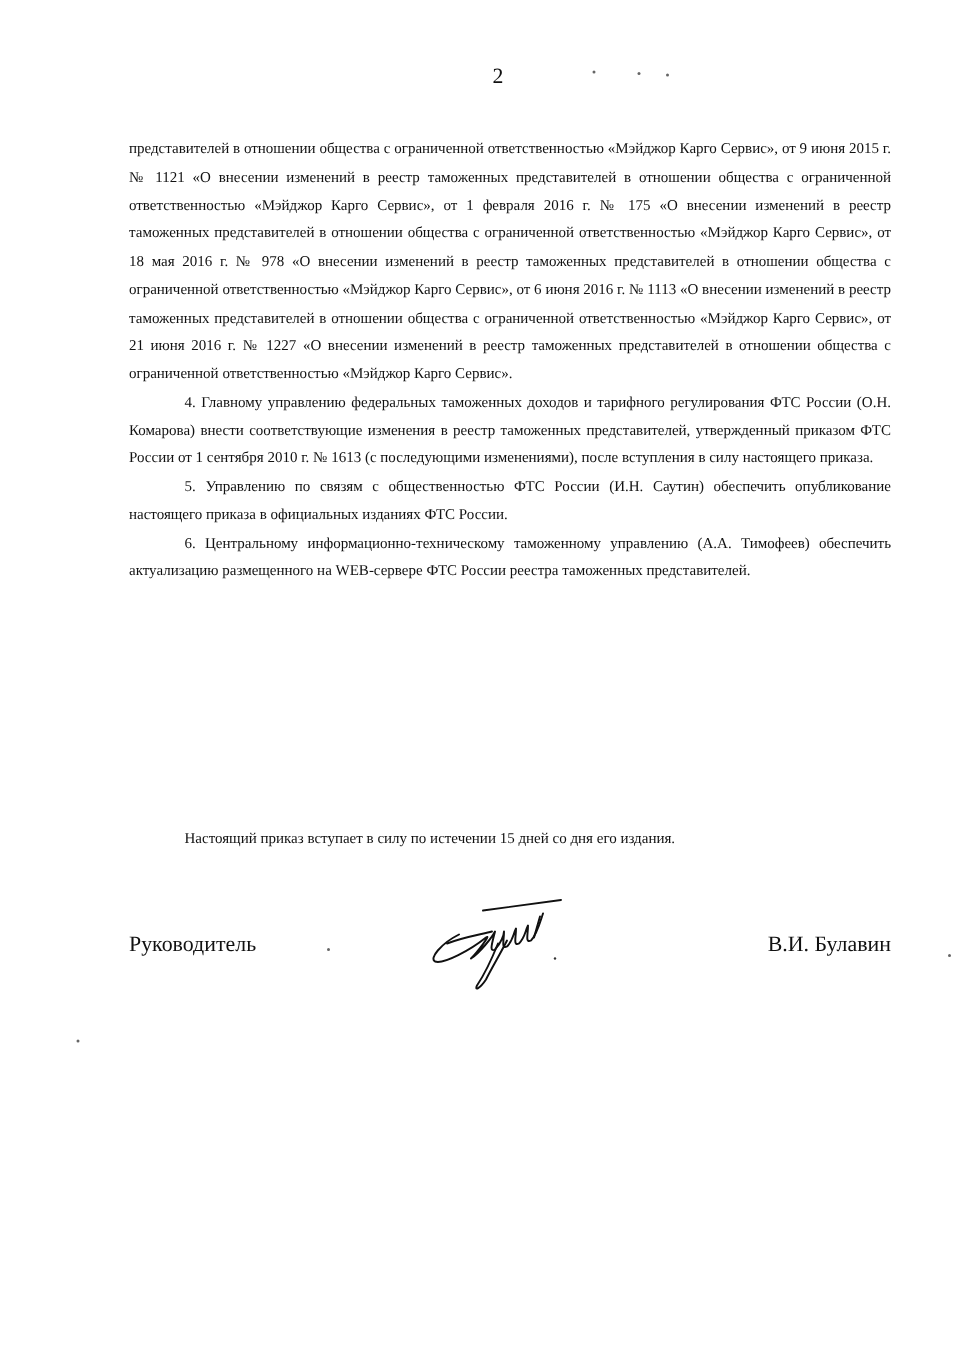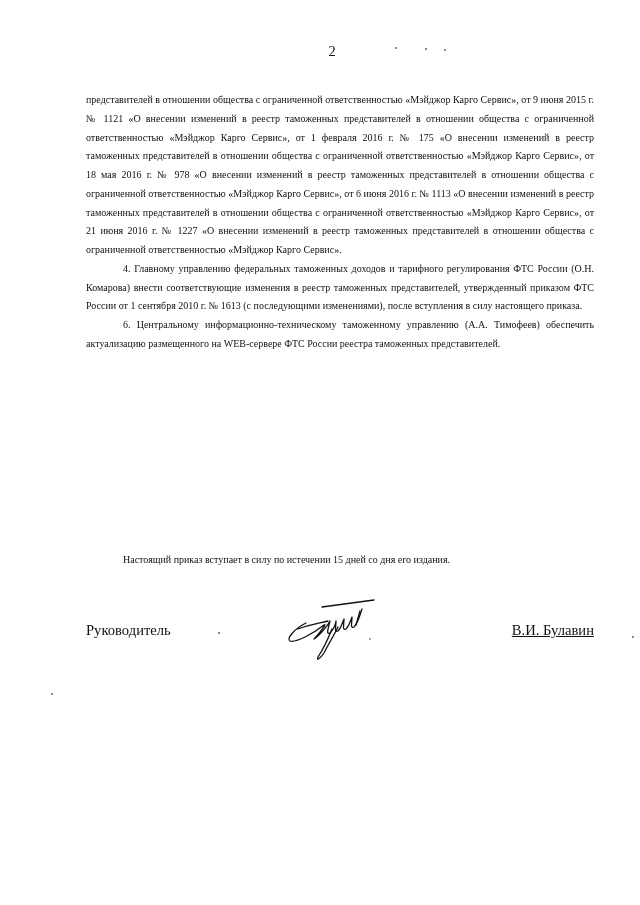--- a/index.html
+++ b/index.html
@@ -61,21 +61,20 @@
       position: absolute;
       left: 0;
       top: 0;
       font-family: Liberation Serif, serif;
     }
     .sig-name {
       position: absolute;
       right: 0;
       top: 0;
       white-space: nowrap;
-      text-decoration: underline;
     }
     .signature {
       position: absolute;
       left: 198px;
       top: -26px;
       width: 110px;
       height: 70px;
     }
     .speck {
       position: absolute;
@@ -86,20 +85,21 @@
     }
   </style>
 </head>
 <body>
 
 <div class="page-number">2</div>
 
 <div class="body-text">
   <p class="para">представителей в отношении общества с ограниченной ответственностью «Мэйджор Карго Сервис», от 9 июня 2015 г. № 1121 «О внесении изменений в реестр таможенных представителей в отношении общества с ограниченной ответственностью «Мэйджор Карго Сервис», от 1 февраля 2016 г. № 175 «О внесении изменений в реестр таможенных представителей в отношении общества с ограниченной ответственностью «Мэйджор Карго Сервис», от 18 мая 2016 г. № 978 «О внесении изменений в реестр таможенных представителей в отношении общества с ограниченной ответственностью «Мэйджор Карго Сервис», от 6 июня 2016 г. № 1113 «О внесении изменений в реестр таможенных представителей в отношении общества с ограниченной ответственностью «Мэйджор Карго Сервис», от 21 июня 2016 г. № 1227 «О внесении изменений в реестр таможенных представителей в отношении общества с ограниченной ответственностью «Мэйджор Карго Сервис».</p>
   <p class="para indent">4. Главному управлению федеральных таможенных доходов и тарифного регулирования ФТС России (О.Н. Комарова) внести соответствующие изменения в реестр таможенных представителей, утвержденный приказом ФТС России от 1 сентября 2010 г. № 1613 (с последующими изменениями), после вступления в силу настоящего приказа.</p>
+  <p class="para indent">5. Управлению по связям с общественностью ФТС России (И.Н. Саутин) обеспечить опубликование настоящего приказа в официальных изданиях ФТС России.</p>
   <p class="para indent">6. Центральному информационно-техническому таможенному управлению (А.А. Тимофеев) обеспечить актуализацию размещенного на WEB-сервере ФТС России реестра таможенных представителей.</p>
 </div>
 
 <div class="closing">Настоящий приказ вступает в силу по истечении 15 дней со дня его издания.</div>
 
 <div class="sig-row">
   <span class="sig-title">Руководитель</span>
   <svg class="signature" viewBox="0 0 110 70" xmlns="http://www.w3.org/2000/svg">
     <g fill="none" stroke="#111" stroke-width="1.3" stroke-linecap="round" stroke-linejoin="round">
       <path d="M38 12 L90 5"></path>

